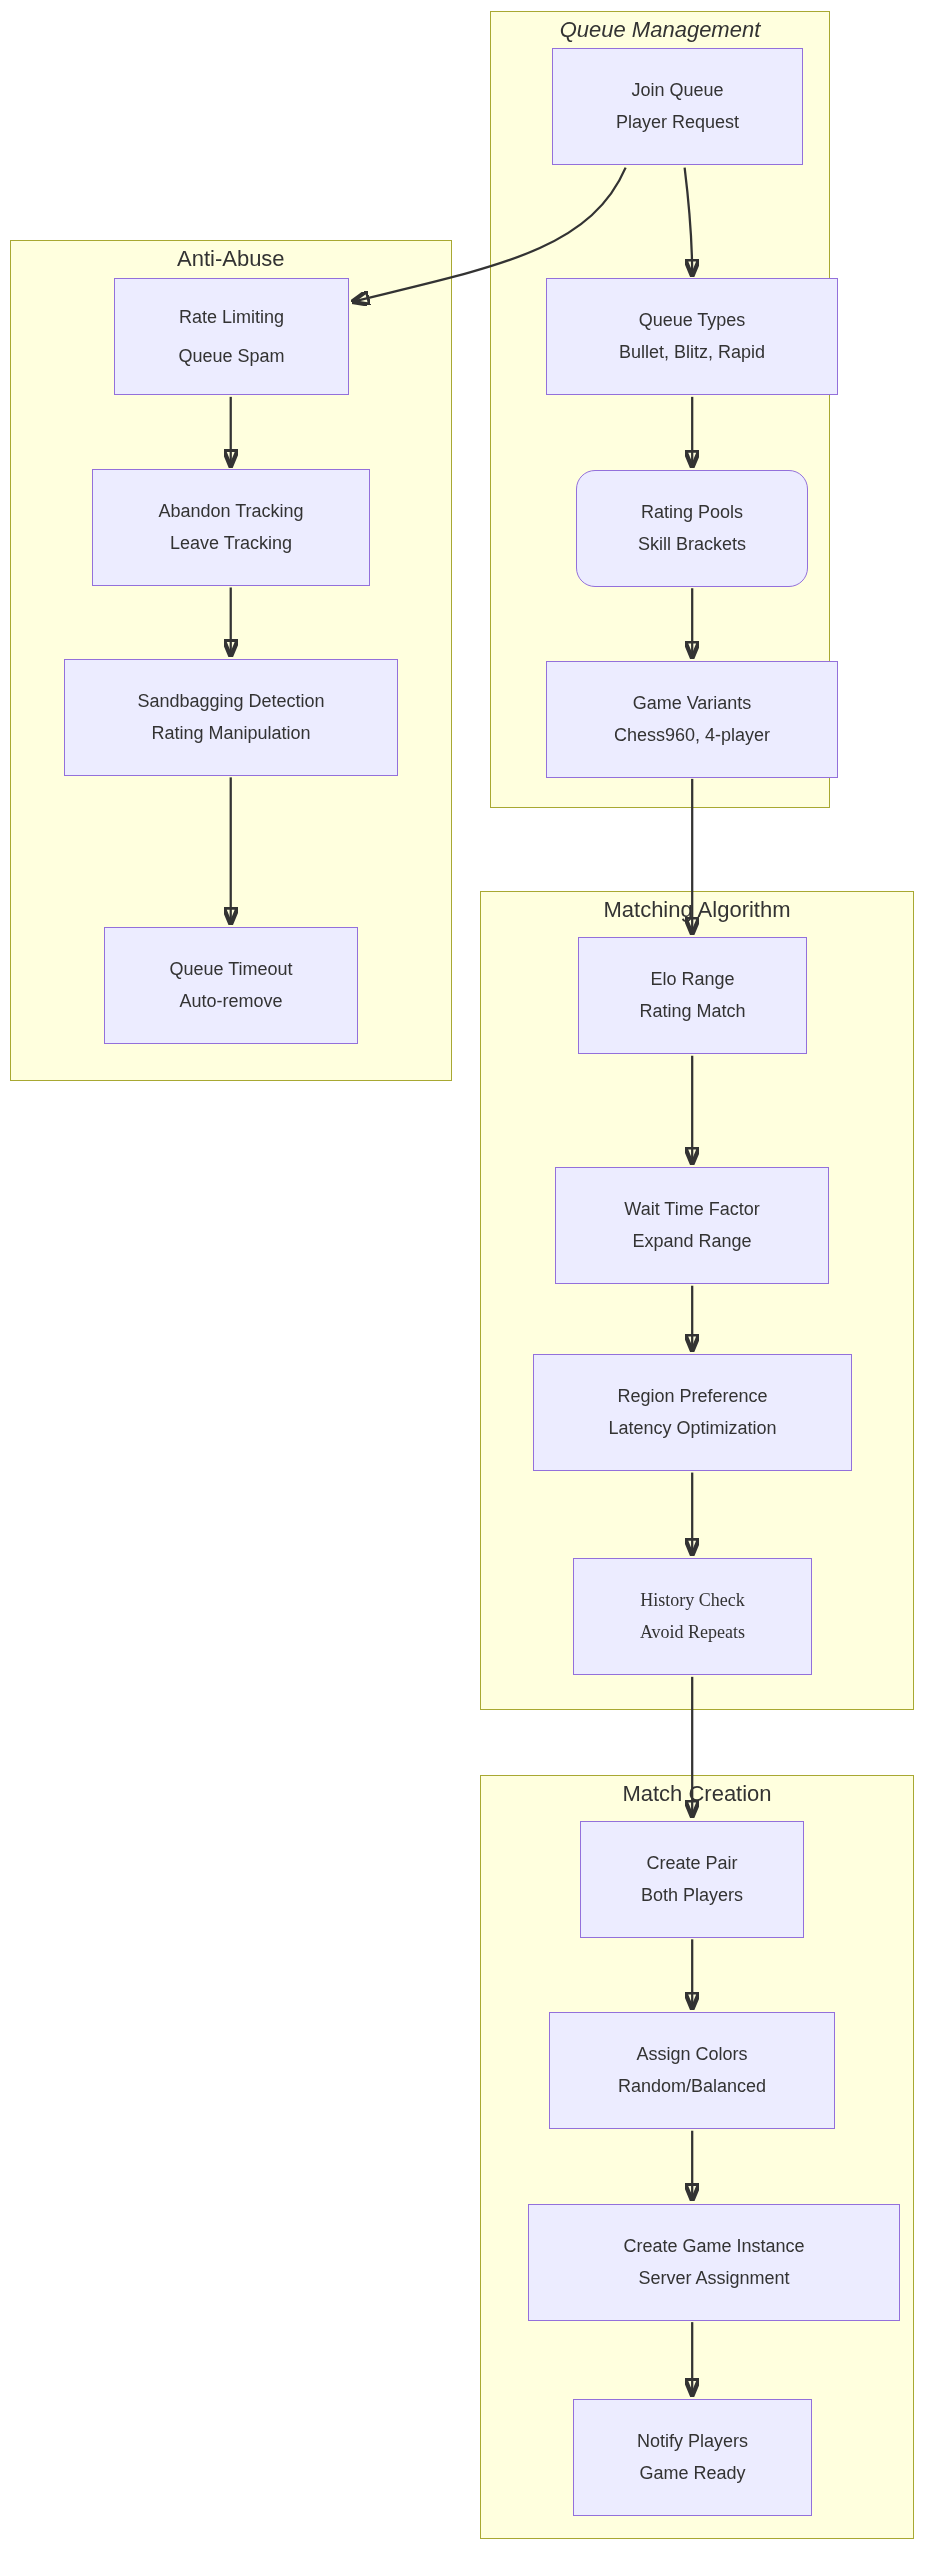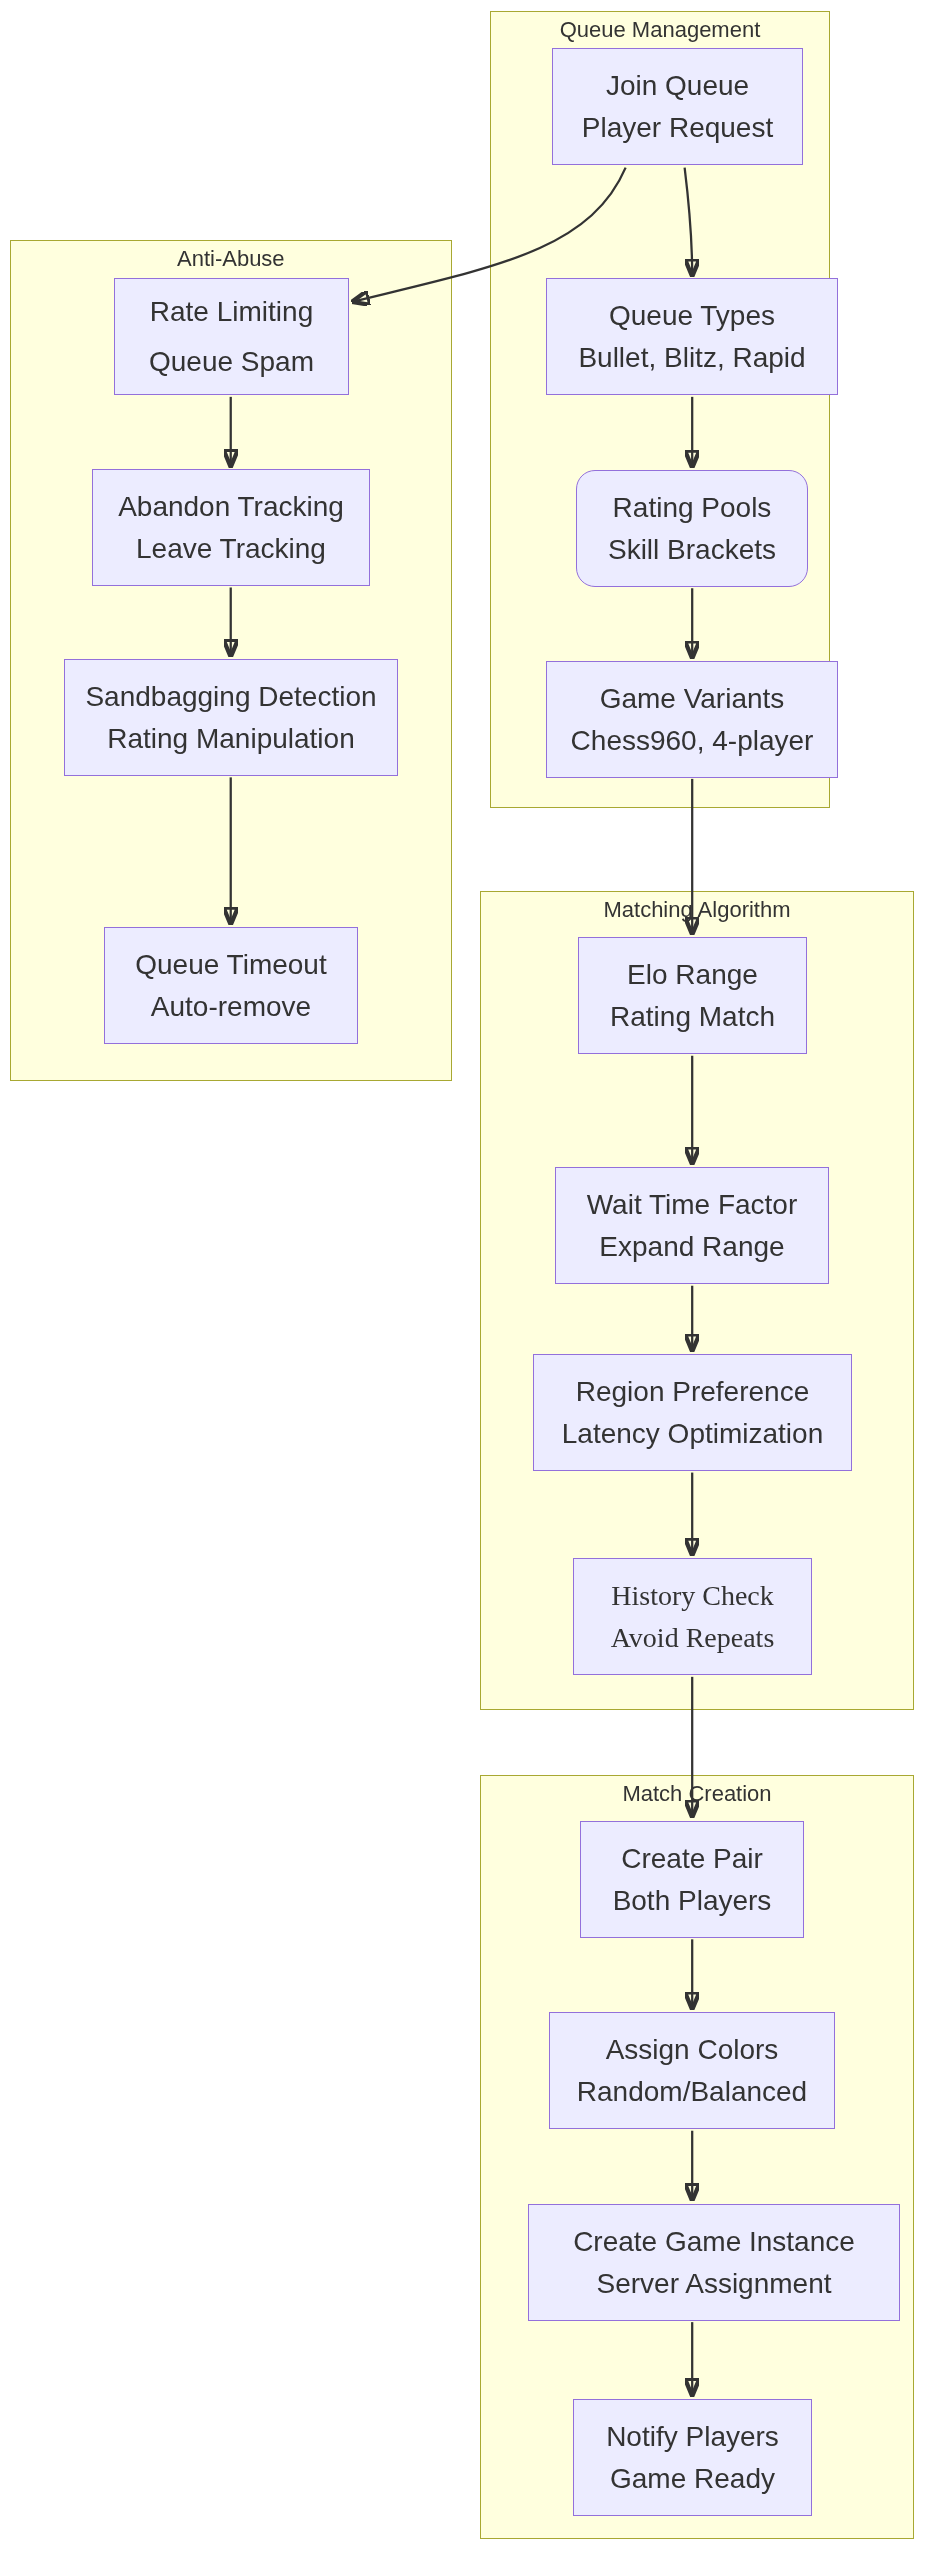--- a/index.html
+++ b/index.html
@@ -40,32 +40,32 @@
     position: absolute;
     background: #ececff;
     border: 1.5px solid #9370db;
     box-sizing: border-box;
     display: flex;
     flex-direction: column;
     align-items: center;
     justify-content: center;
     gap: 13px;
     text-align: center;
-    font-size: 28px;
+    font-size: 18px;
     color: #333333;
     z-index: 2;
   }
   .node span { display: block; line-height: 1.05; white-space: nowrap; }
 </style>
 </head>
 <body>
 
 <div class="canvas">
 
-  <div class="subgraph" style="left:490px; top:11.4px; width:340px; height:797px;">
+  <div class="subgraph" style="left:490px; top:11.4px; width:340px; height:797px;font-style:italic;">
     <div class="subgraph-title">Queue Management</div>
   </div>
 
   <div class="subgraph" style="left:9.8px; top:240px; width:442px; height:841px;">
     <div class="subgraph-title">Anti-Abuse</div>
   </div>
 
   <div class="subgraph" style="left:480px; top:891px; width:434px; height:819px;">
     <div class="subgraph-title">Matching Algorithm</div>
   </div>

